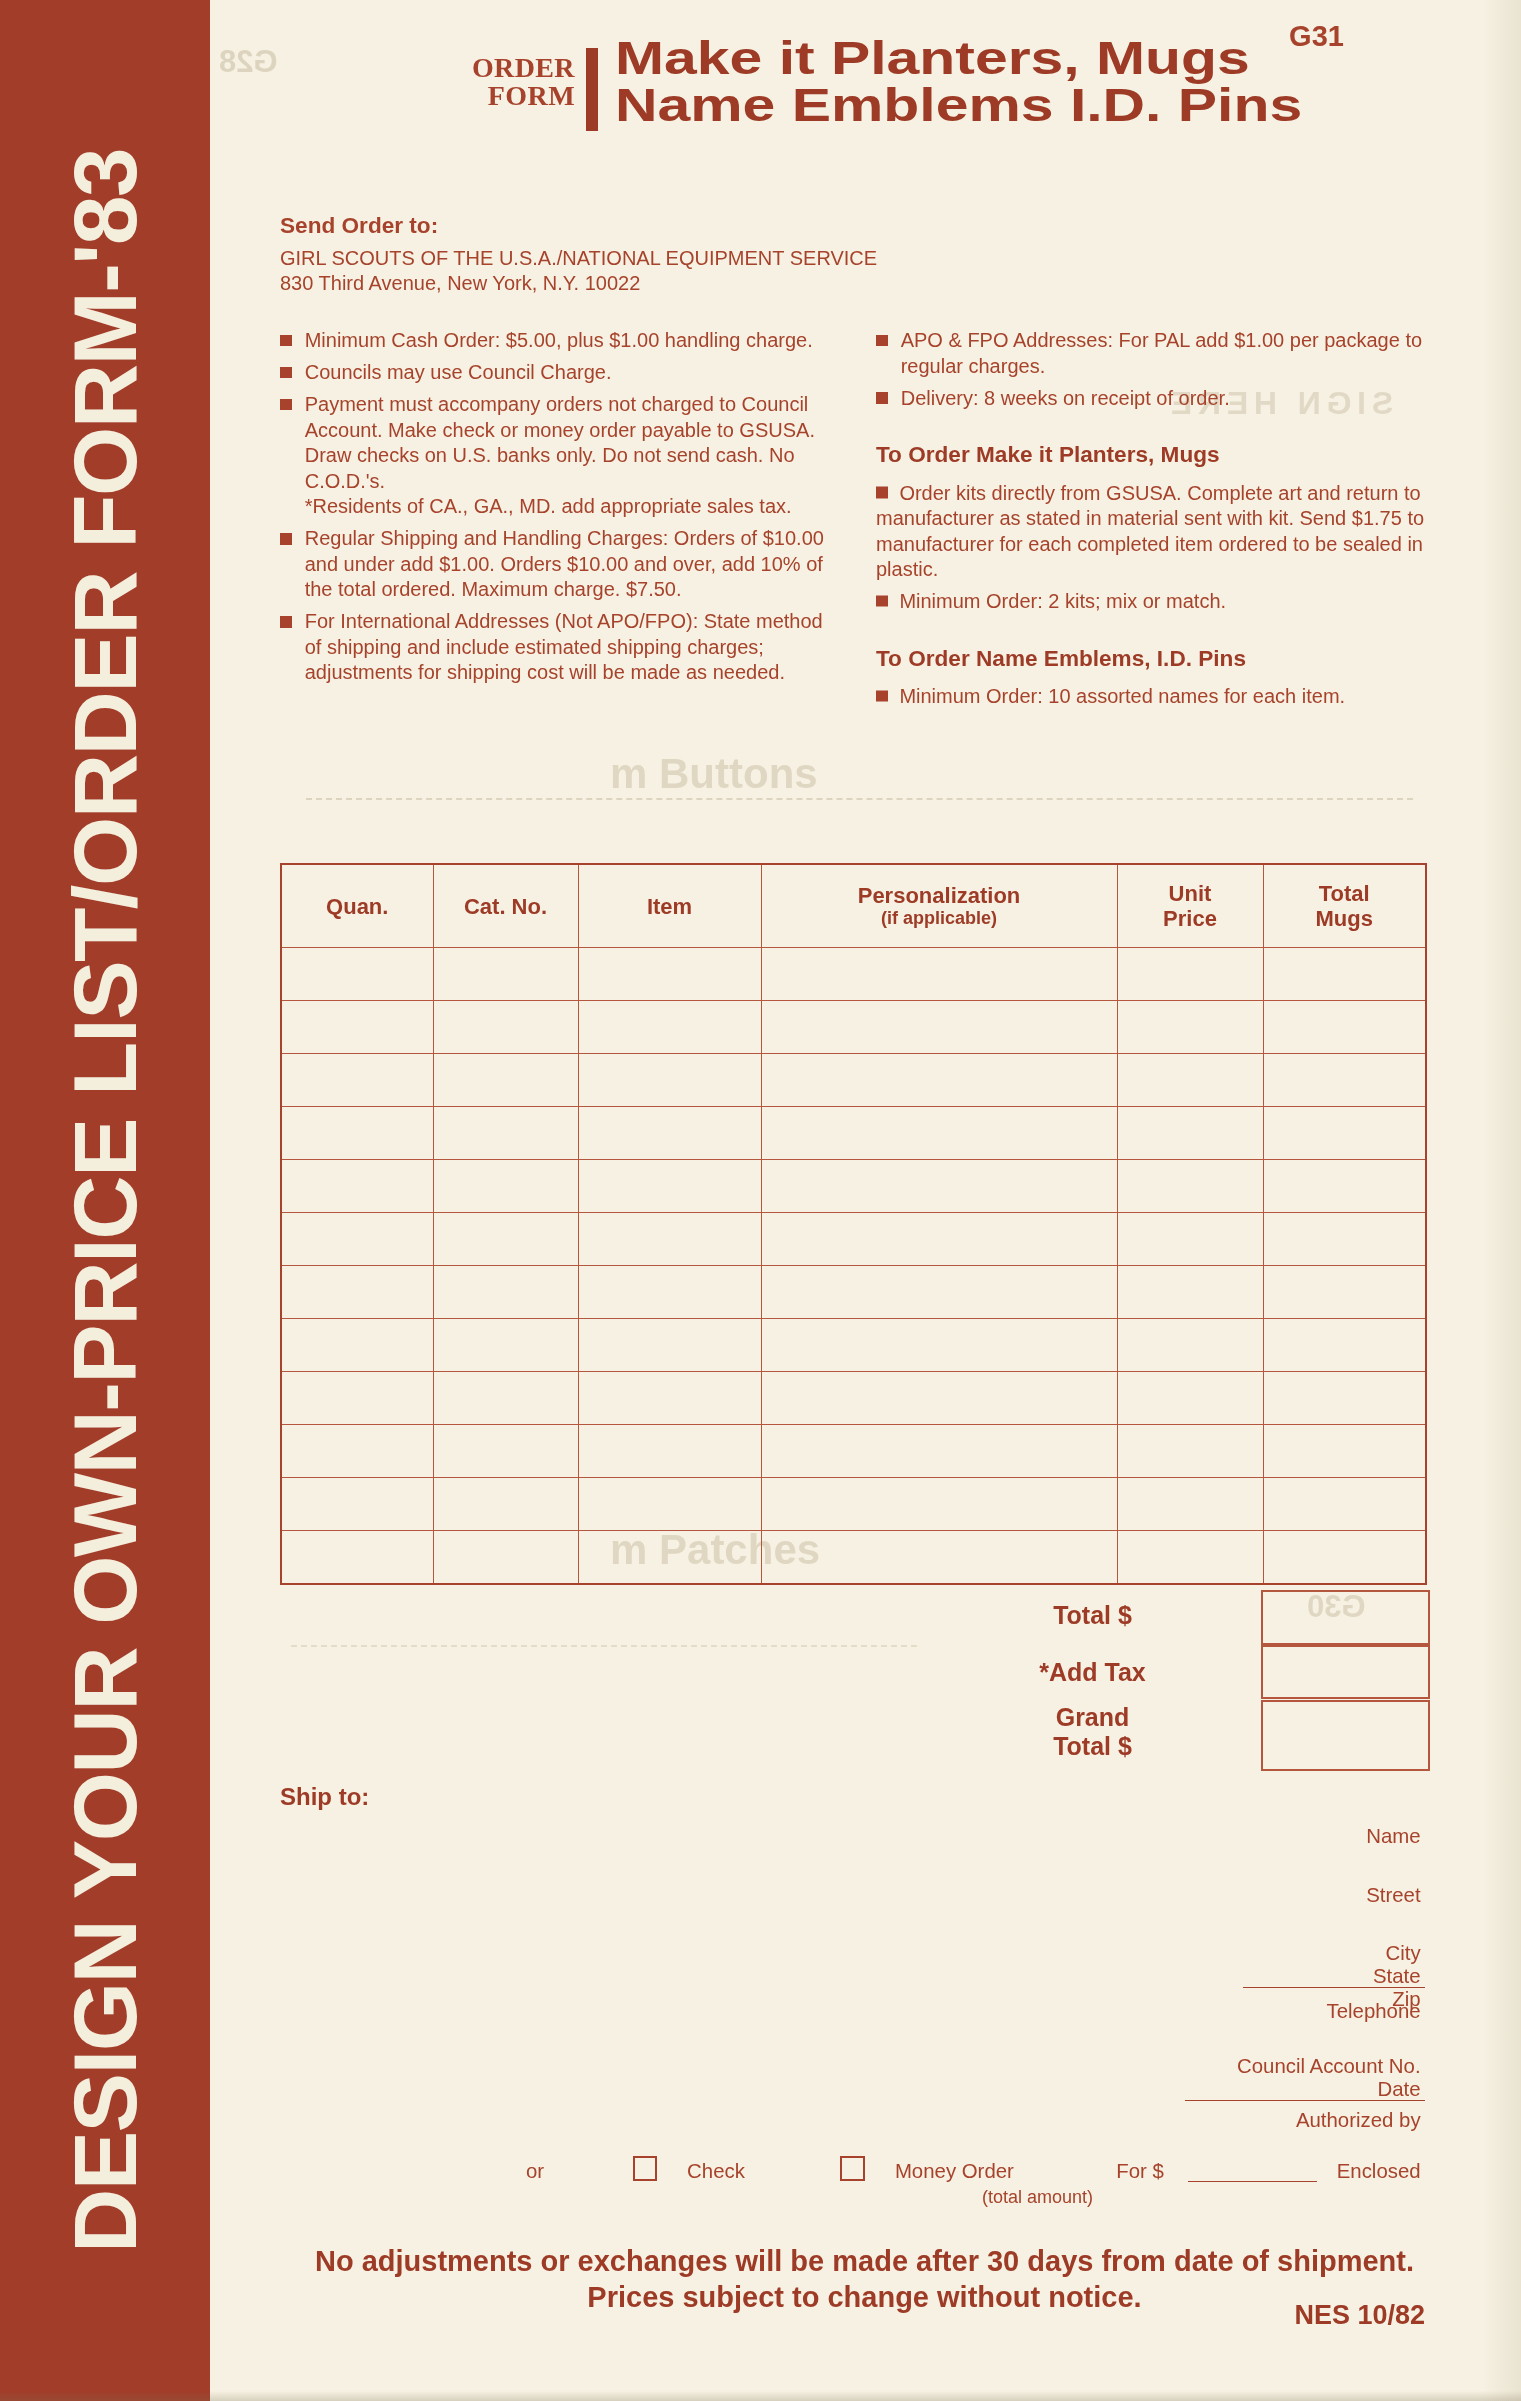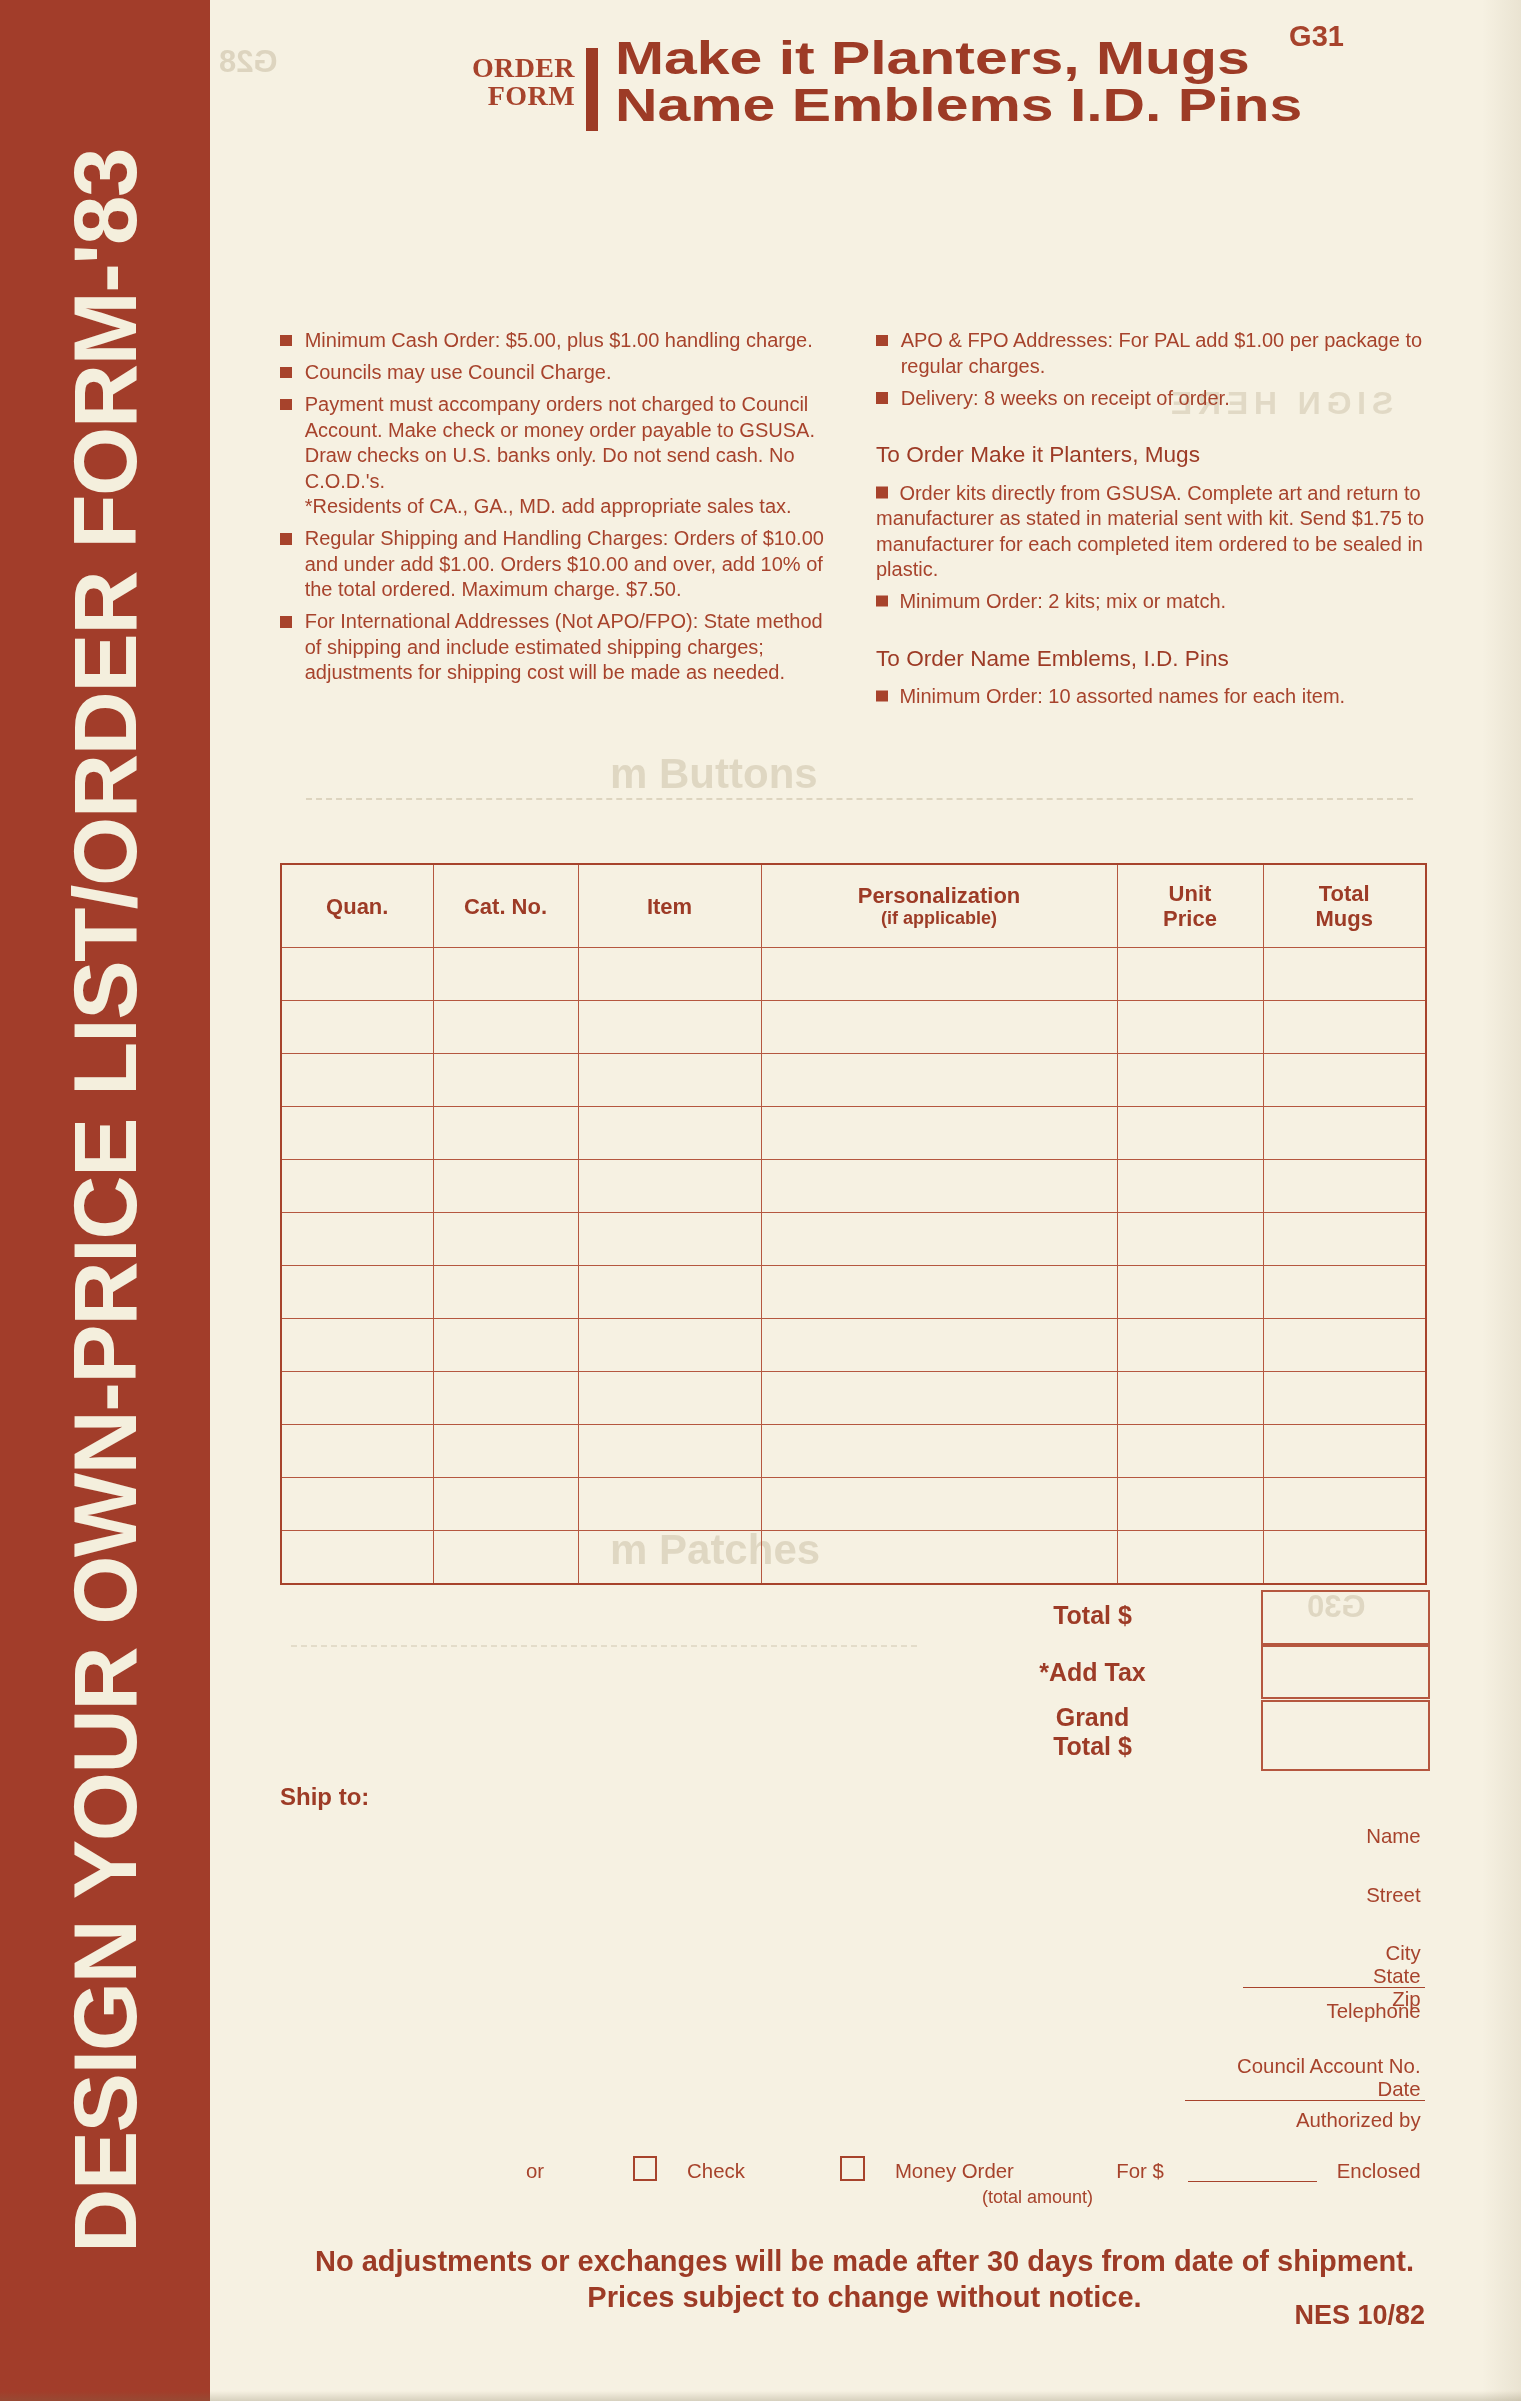--- a/index.html
+++ b/index.html
@@ -46,21 +46,21 @@
   .sendto .l{font-size:20px;line-height:25px;}
 
   
   .col{position:absolute;top:328px;font-size:20px;line-height:25.5px;}
   .col.leftc{left:280px;width:552px;}
   .col.rightc{left:876px;width:555px;}
   .bullet{display:flex;gap:13px;margin-bottom:6.6px;}
   .sq{flex:none;width:11.7px;height:11.7px;background:var(--ink);margin-top:6.6px;}
   .sq.inline{display:inline-block;margin:0 11.7px 0 0;transform:translateY(-1.5px);}
   .bt{flex:1;white-space:pre-line;}
-  .h3{font-weight:normal;font-size:22.6px;margin:31px 0 13px 0;color:var(--ink-dark);}
+  .h3{font-weight:bold;font-size:22.6px;margin:31px 0 13px 0;color:var(--ink-dark);}
   .flushpara{margin-bottom:6.6px;}
 
   
   table.order{position:absolute;left:280px;top:863px;width:1145px;border-collapse:collapse;
         table-layout:fixed;}
   table.order,table.order th,table.order td{border:1.5px solid var(--grid);}
   table.order{border:2.2px solid var(--ink);}
   table.order th{height:68px;font-size:22px;font-weight:bold;color:var(--ink-dark);
         text-align:center;vertical-align:middle;padding:7px;}
   table.order th .mainlab{white-space:pre-line;line-height:25px;display:block;}
@@ -113,20 +113,25 @@
   <div class="kicker">
     <div>ORDER</div>
     <div>FORM</div>
   </div>
   <div class="divbar"></div>
   <div class="title">
     <div>Make it Planters, Mugs</div>
     <div>Name Emblems I.D. Pins</div>
   </div>
 
+  <div class="sendto">
+    <div class="h">Send Order to:</div>
+    <div class="l">GIRL SCOUTS OF THE U.S.A./NATIONAL EQUIPMENT SERVICE</div>
+    <div class="l">830 Third Avenue, New York, N.Y. 10022</div>
+  </div>
 
   <div class="col leftc">
     <div class="bullet">
       <span class="sq"></span>
       <span class="bt">Minimum Cash Order: $5.00, plus $1.00 handling charge.</span>
     </div>
     <div class="bullet">
       <span class="sq"></span>
       <span class="bt">Councils may use Council Charge.</span>
     </div>

